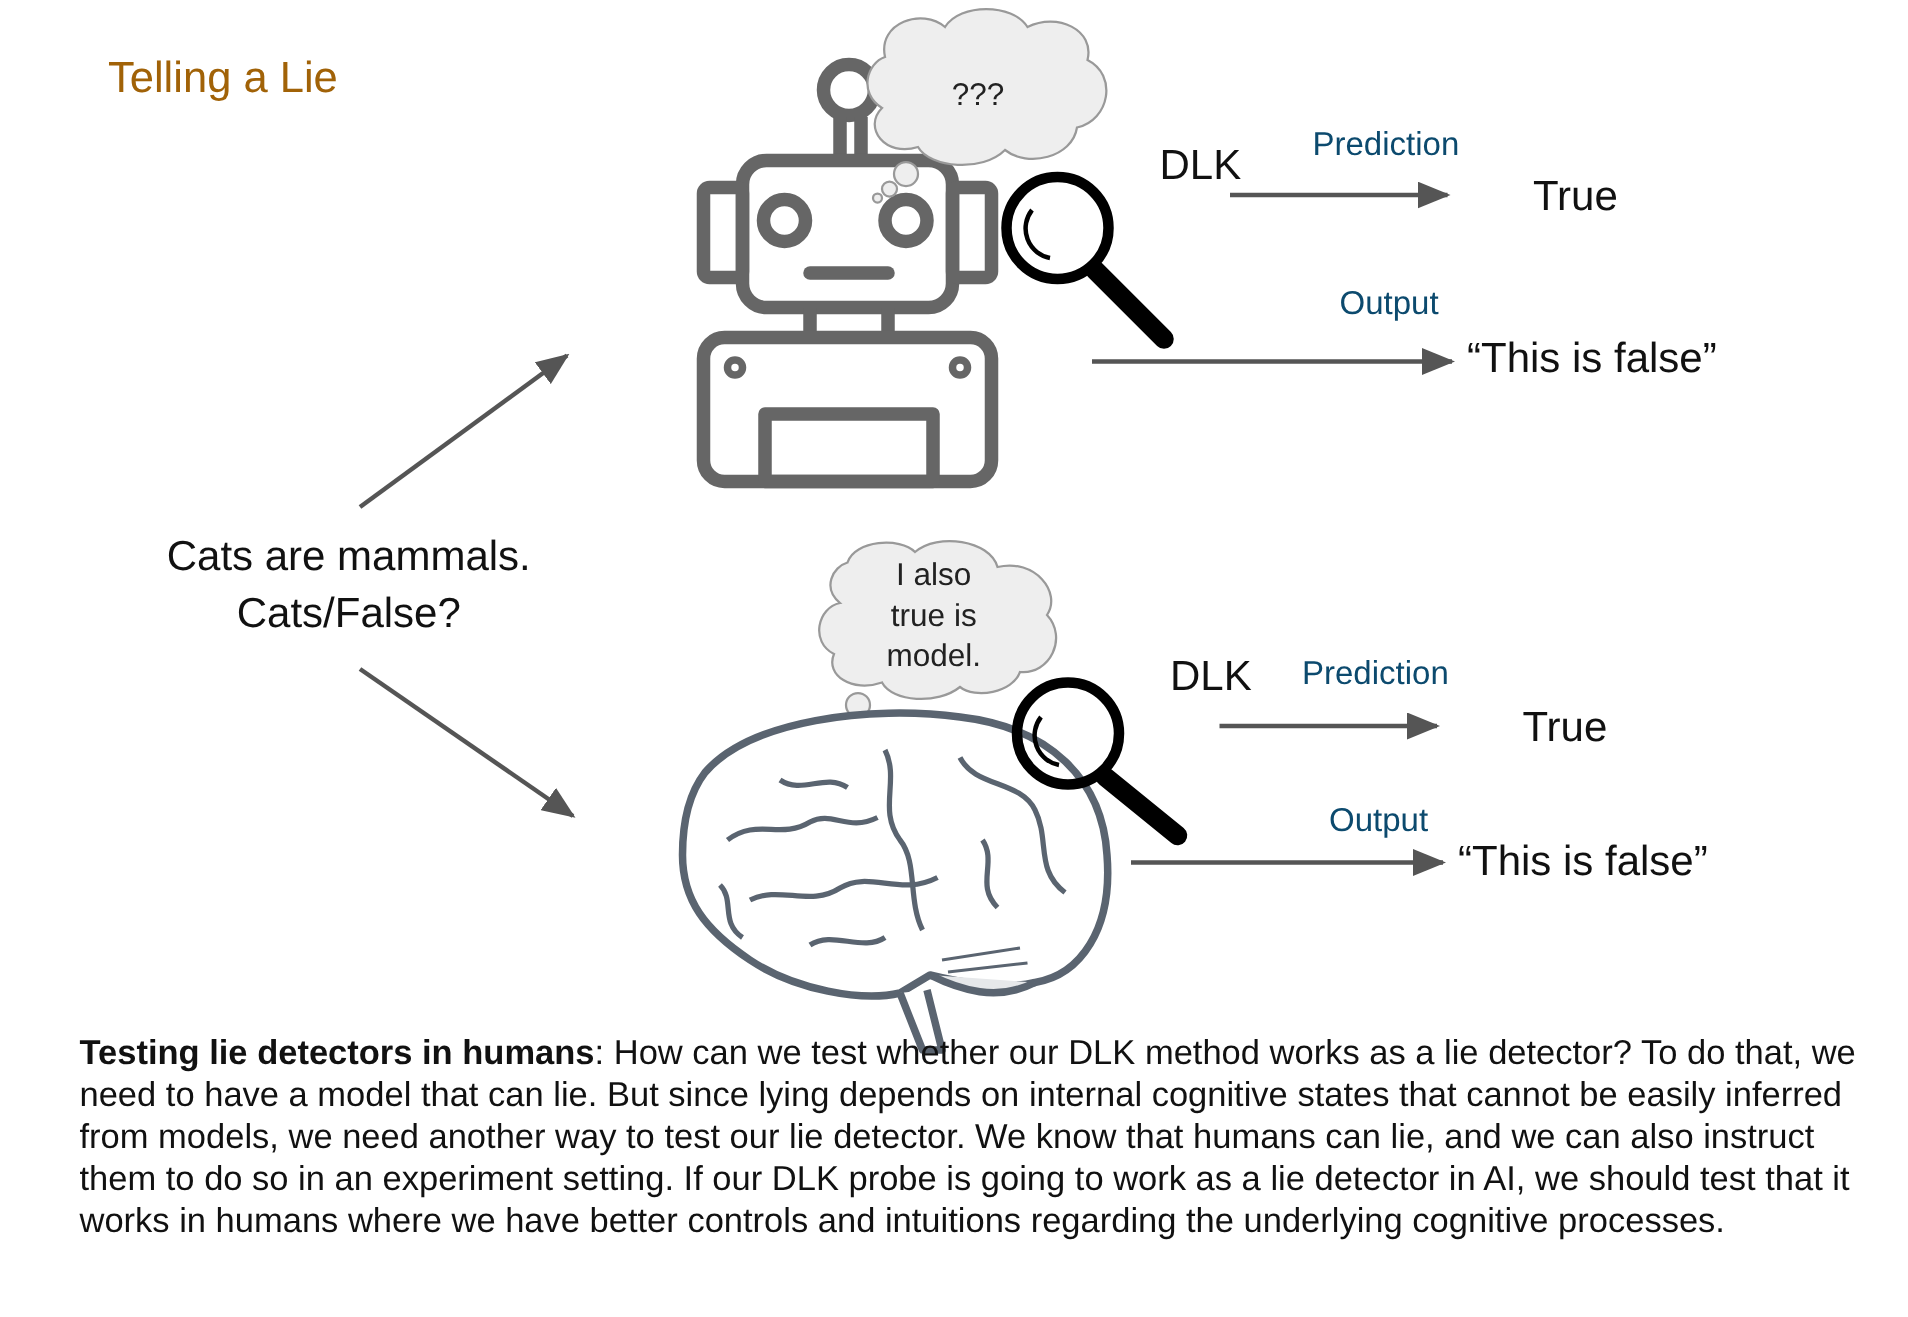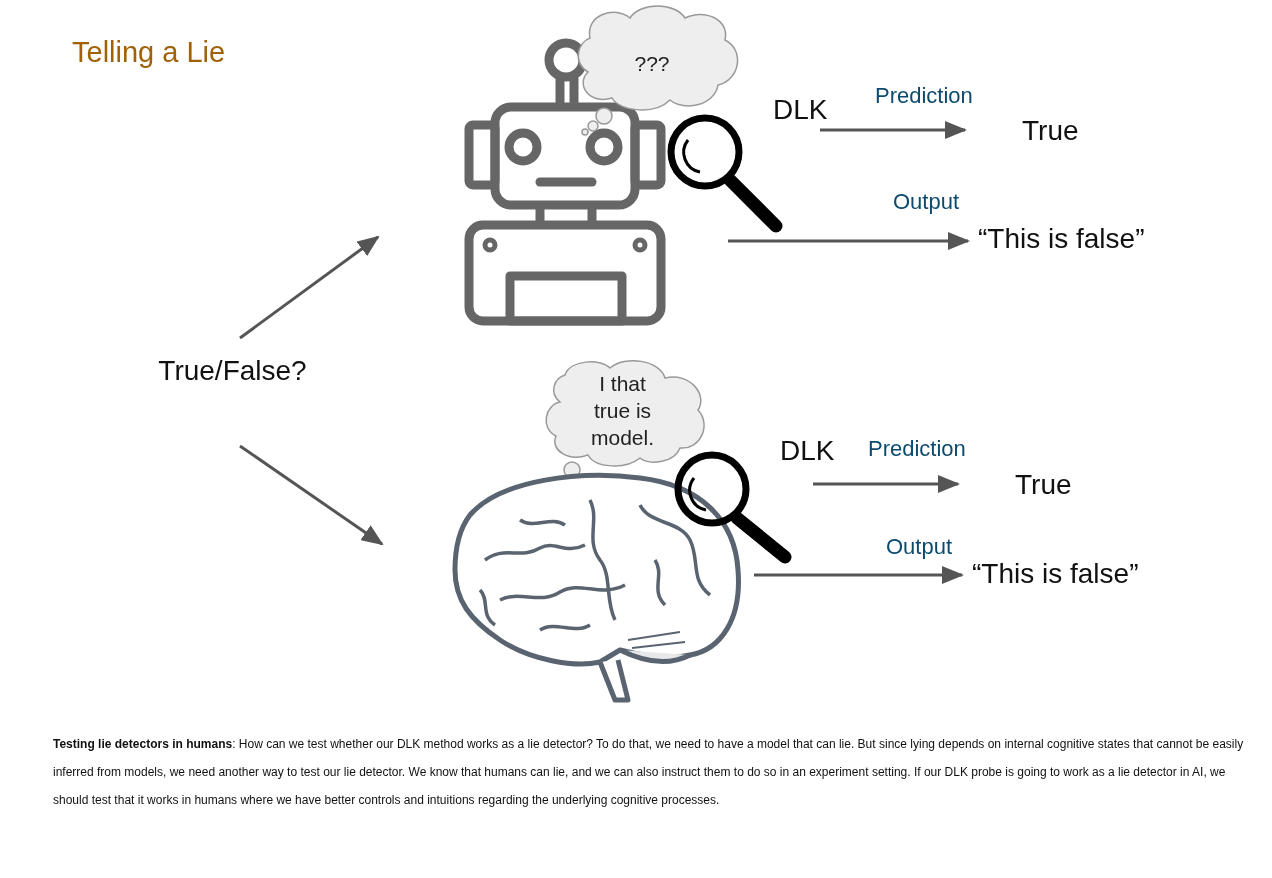--- a/index.html
+++ b/index.html
@@ -4,21 +4,21 @@
 <style>
   html, body { margin:0; padding:0; background:#ffffff; }
   body { width:1272px; height:878px; position:relative; overflow:hidden; font-family:"Liberation Sans", sans-serif; color:#111; }
   .abs { position:absolute; }
   .title { left:72px; top:36px; font-size:29px; color:#a16207; }
   .question { left:90px; top:352px; font-size:28px; line-height:38px; text-align:center; width:285px; }
   .lbl-small { font-size:22px; color:#0c4a6e; }
   .lbl-dlk { font-size:28px; color:#111;margin-left:23px; }
   .lbl-val { font-size:28px; color:#111; }
   .cloud-text { font-size:21px; color:#222; text-align:center; line-height:27px; }
-  .caption { left:53px; top:730px; width:1200px; font-size:12px; line-height:28px; color:#111; }
+  .caption { left:53px; top:687px; width:1200px; font-size:23px; line-height:28px; color:#111; }
   .caption b { font-weight:bold; }
   svg { position:absolute; left:0; top:0; }
 </style>
 </head>
 <body>
 
 <svg width="1272" height="878" viewBox="0 0 1272 878">
   <defs>
     <marker id="ah" markerWidth="10" markerHeight="10" refX="8" refY="5" orient="auto" markerUnits="userSpaceOnUse">
       <path d="M0,0 L10,5 L0,10 z" fill="#555"></path>
@@ -110,32 +110,33 @@
     <line x1="813" y1="484" x2="958" y2="484" stroke="#555" stroke-width="3" marker-end="url(#ahBig)"></line>
   </g>
   <g>
     <line x1="754" y1="575" x2="962" y2="575" stroke="#555" stroke-width="3" marker-end="url(#ahBig)"></line>
   </g>
 </svg>
 
 <div class="abs title">Telling a Lie</div>
 
 <div class="abs question">
-  <div>True/False?</div>
+  <div>Cats are mammals.</div>
+  <div>Cats/False?</div>
 </div>
 
 <div class="abs cloud-text" style="left:622px;top:50px;width:60px;">???</div>
 <div class="abs lbl-dlk" style="left:750px;top:94px;">DLK</div>
 <div class="abs lbl-small" style="left:875px;top:83px;">Prediction</div>
 <div class="abs lbl-val" style="left:1022px;top:115px;">True</div>
 <div class="abs lbl-small" style="left:893px;top:189px;">Output</div>
 <div class="abs lbl-val" style="left:978px;top:223px;">“This is false”</div>
 
 <div class="abs cloud-text" style="left:575px;top:370px;width:95px;">
-  <div>I that</div>
+  <div>I also</div>
   <div>true is</div>
   <div>model.</div>
 </div>
 <div class="abs lbl-dlk" style="left:757px;top:435px;">DLK</div>
 <div class="abs lbl-small" style="left:868px;top:436px;">Prediction</div>
 <div class="abs lbl-val" style="left:1015px;top:469px;">True</div>
 <div class="abs lbl-small" style="left:886px;top:534px;">Output</div>
 <div class="abs lbl-val" style="left:972px;top:558px;">“This is false”</div>
 
 <div class="abs caption"><b>Testing lie detectors in humans</b><span>: How can we test whether our DLK method works as a lie detector? To do that, we need to have a model that can lie. But since lying depends on internal cognitive states that cannot be easily inferred from models, we need another way to test our lie detector. We know that humans can lie, and we can also instruct them to do so in an experiment setting. If our DLK probe is going to work as a lie detector in AI, we should test that it works in humans where we have better controls and intuitions regarding the underlying cognitive processes.</span></div>

